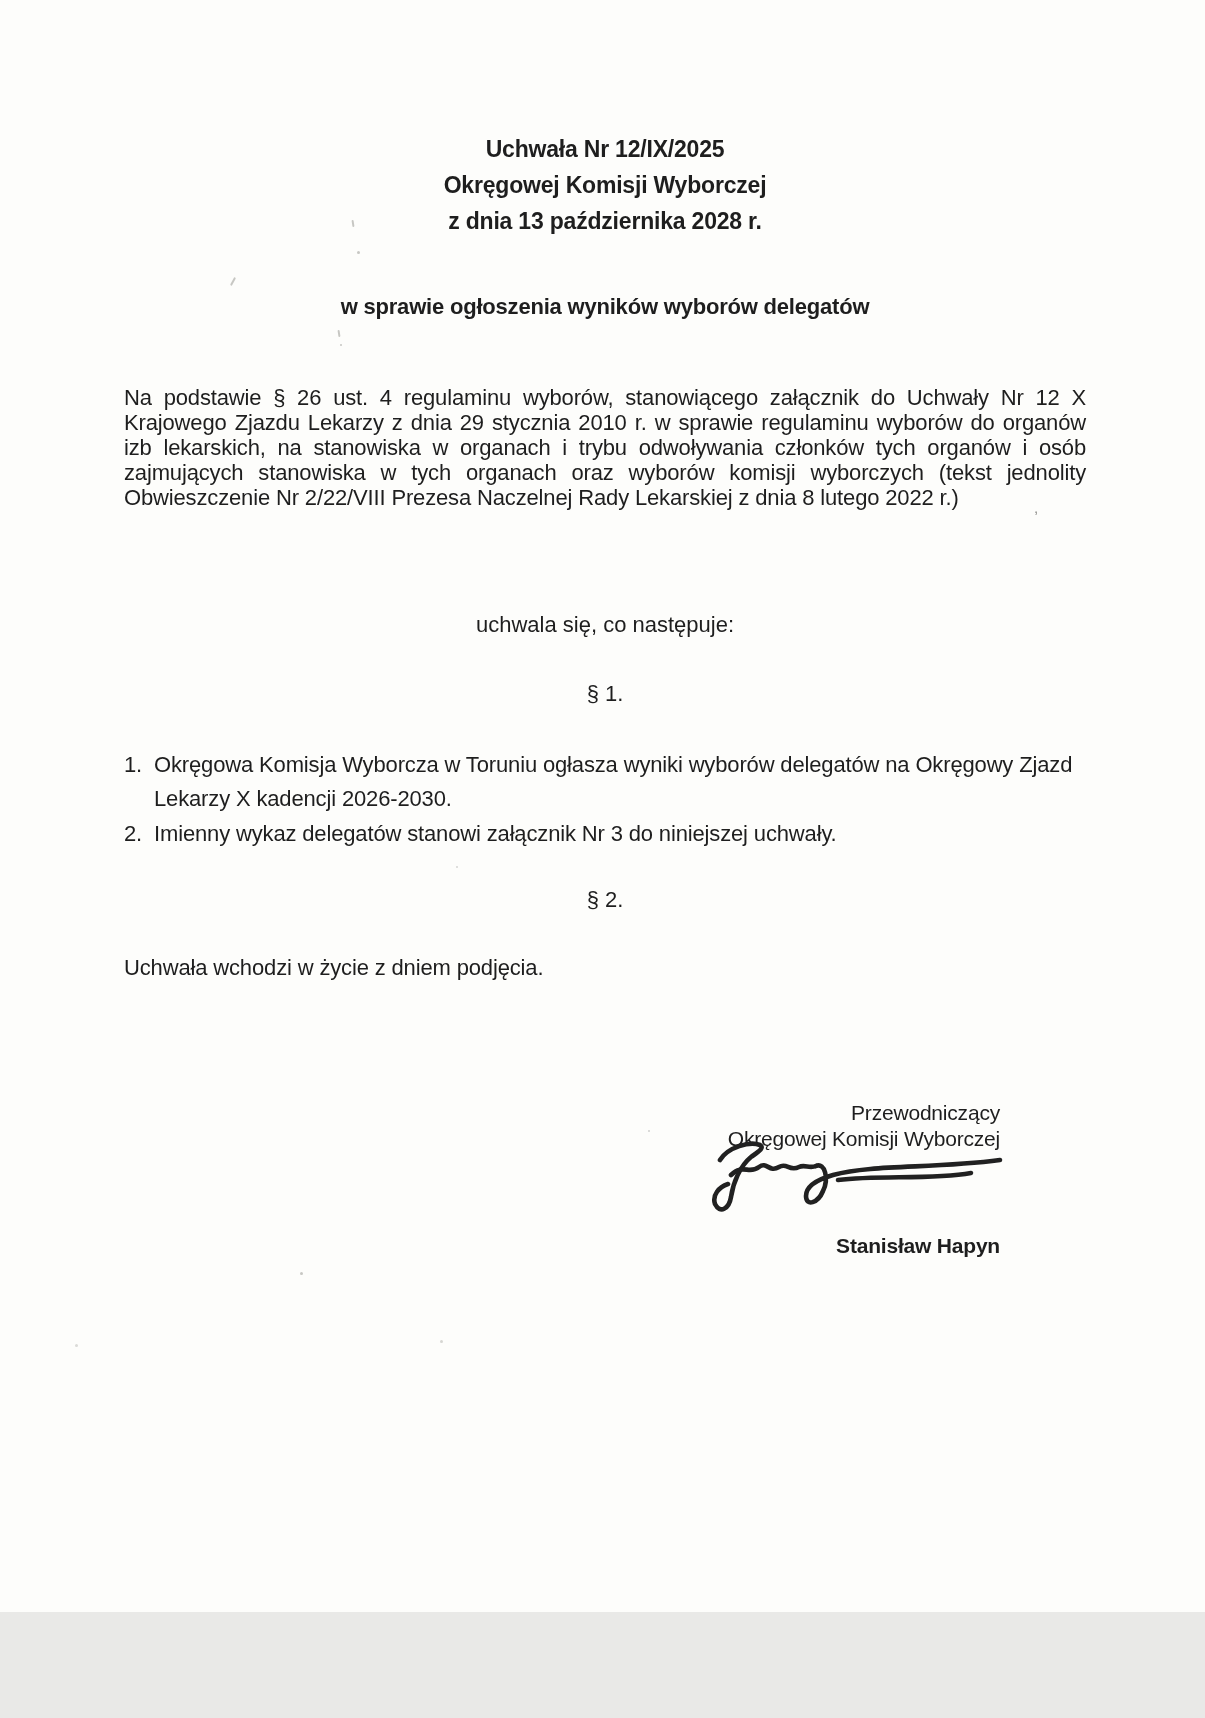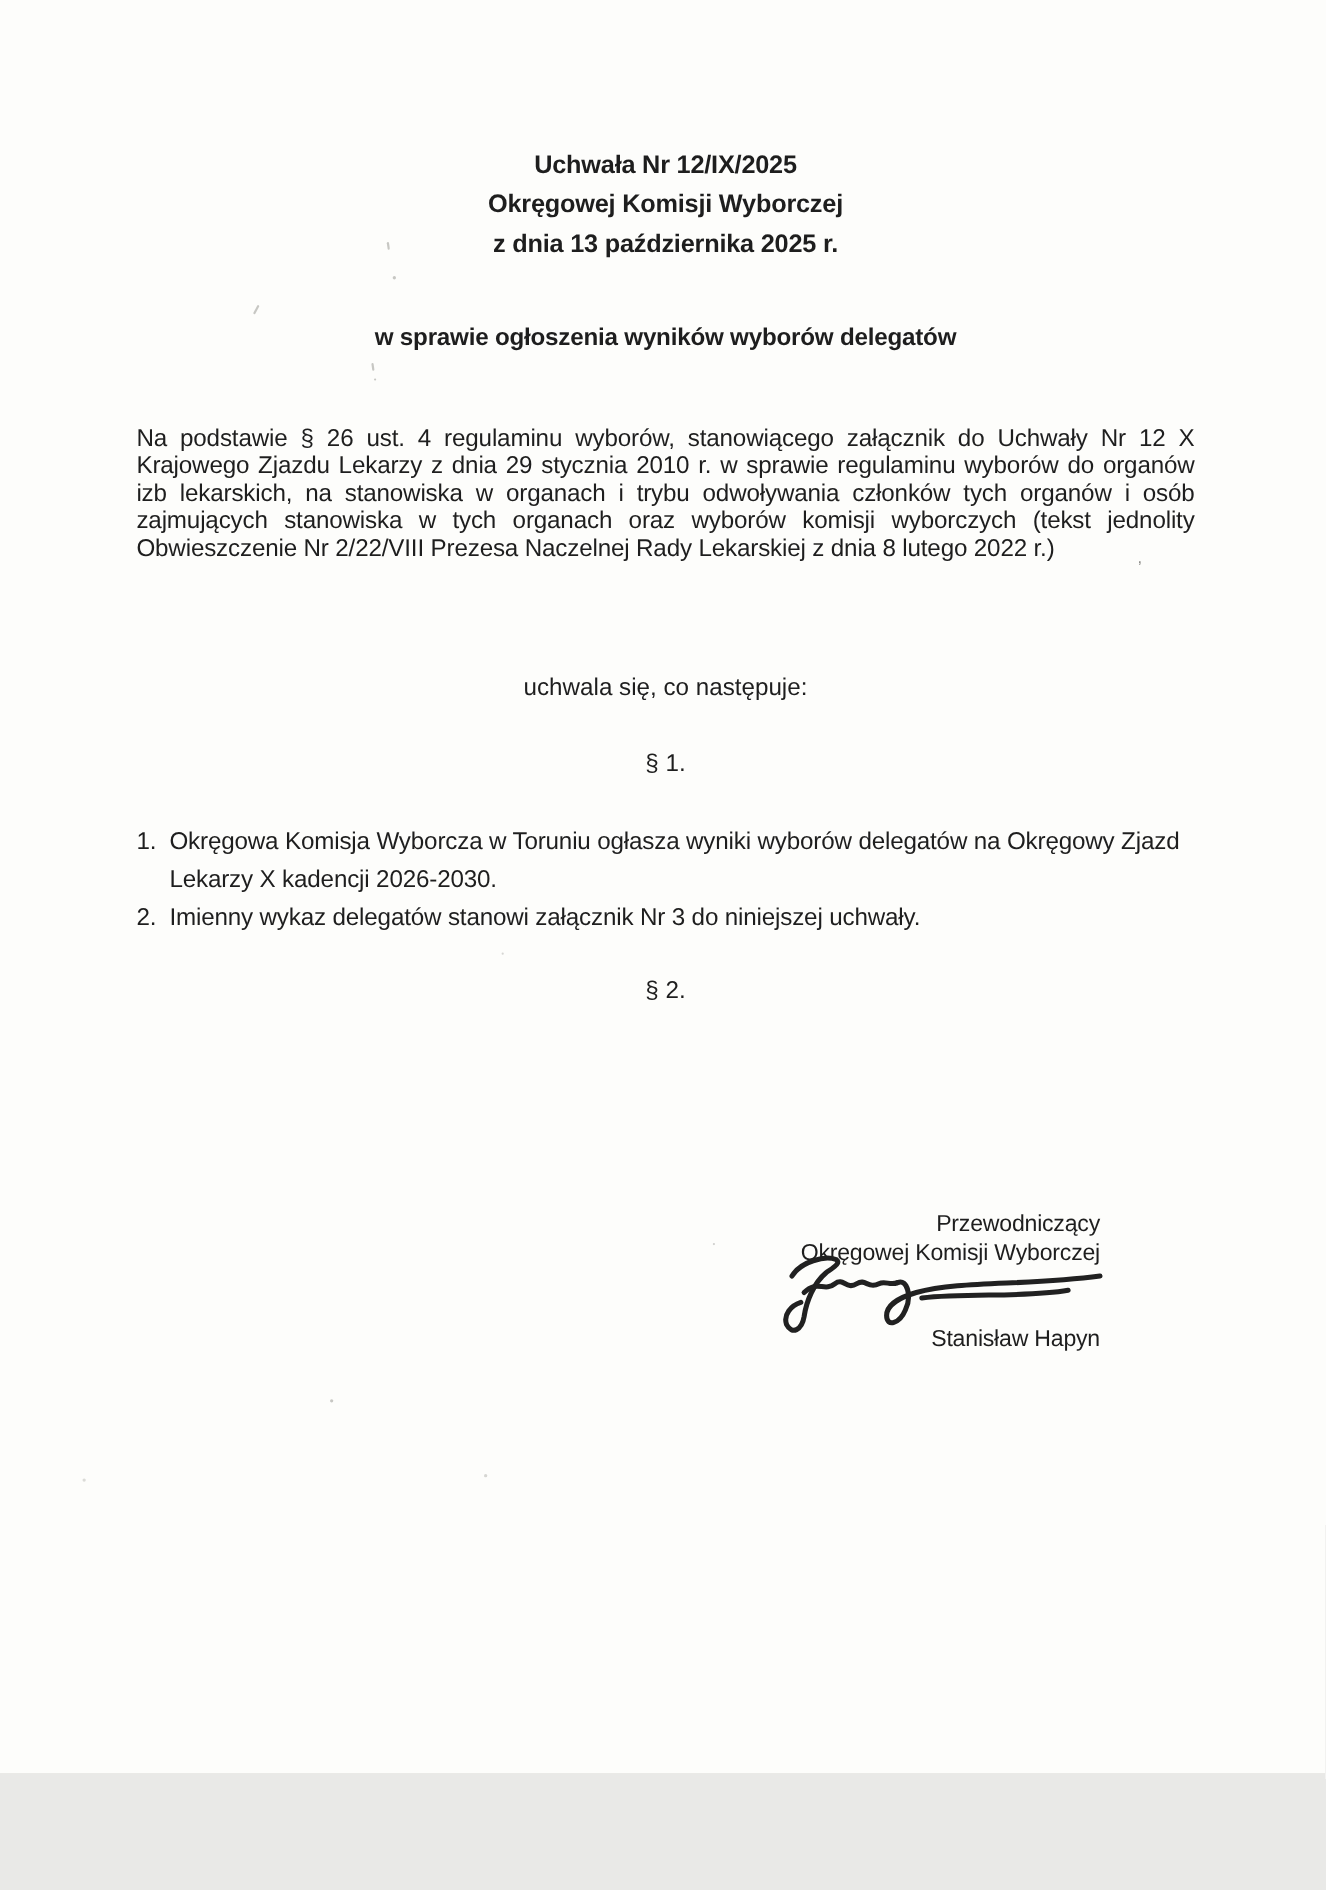--- a/index.html
+++ b/index.html
@@ -71,22 +71,23 @@
     position: absolute;
     left: 700px;
     top: 1100px;
     width: 300px;
     text-align: right;
     font-size: 21px;
     line-height: 26px;
     letter-spacing: -0.2px;
   }
   .signature-name {
-    margin-top: 53px;
+    margin-top: 81px;
     font-size: 21px;
+    font-weight: bold;
   }
   .signature-scrawl {
     position: absolute;
     left: 688px;
     top: 1136px;
     pointer-events: none;
   }
 
   
   .speck {
@@ -114,21 +115,21 @@
   }
 </style>
 </head>
 <body>
 
 <div class="page">
 
   <div class="col center bold doc-title">
     <div>Uchwała Nr 12/IX/2025</div>
     <div>Okręgowej Komisji Wyborczej</div>
-    <div>z dnia 13 października 2025 r.</div>
+    <div>z dnia 13 października 2028 r.</div>
   </div>
 
   <div class="col center bold doc-subject">w sprawie ogłoszenia wyników wyborów delegatów</div>
 
   <div class="col preamble">Na podstawie § 26 ust. 4 regulaminu wyborów, stanowiącego załącznik do Uchwały Nr 12 X Krajowego Zjazdu Lekarzy z dnia 29 stycznia 2010 r. w sprawie regulaminu wyborów do organów izb lekarskich, na stanowiska w organach i trybu odwoływania członków tych organów i osób zajmujących stanowiska w tych organach oraz wyborów komisji wyborczych (tekst jednolity Obwieszczenie Nr 2/22/VIII Prezesa Naczelnej Rady Lekarskiej z dnia 8 lutego 2022 r.)</div>
 
   <div class="col center enactment">uchwala się, co następuje:</div>
 
   <div class="col center section-heading-1">§ 1.</div>
 
@@ -138,20 +139,21 @@
       <span class="list-text">Okręgowa Komisja Wyborcza w Toruniu ogłasza wyniki wyborów delegatów na Okręgowy Zjazd Lekarzy X kadencji 2026-2030.</span>
     </div>
     <div class="list-row">
       <span class="list-num">2.</span>
       <span class="list-text">Imienny wykaz delegatów stanowi załącznik Nr 3 do niniejszej uchwały.</span>
     </div>
   </div>
 
   <div class="col center section-heading-2">§ 2.</div>
 
+  <div class="col final-provision">Uchwała wchodzi w życie z dniem podjęcia.</div>
 
   <div class="signature-block">
     <div>Przewodniczący</div>
     <div>Okręgowej Komisji Wyborczej</div>
     <div class="signature-name">Stanisław Hapyn</div>
   </div>
 
   <svg class="signature-scrawl" width="370" height="90" viewBox="0 0 370 90" fill="none">
     <g stroke="#212121" stroke-width="4.6" stroke-linecap="round" fill="none">
       <path d="M 32,24 C 40,11 62,5 72,9 C 77,12 70,16 63,21 C 52,30 45,47 43,61 C 41,73 32,78 27,68 C 24,59 31,51 40,48"></path>

